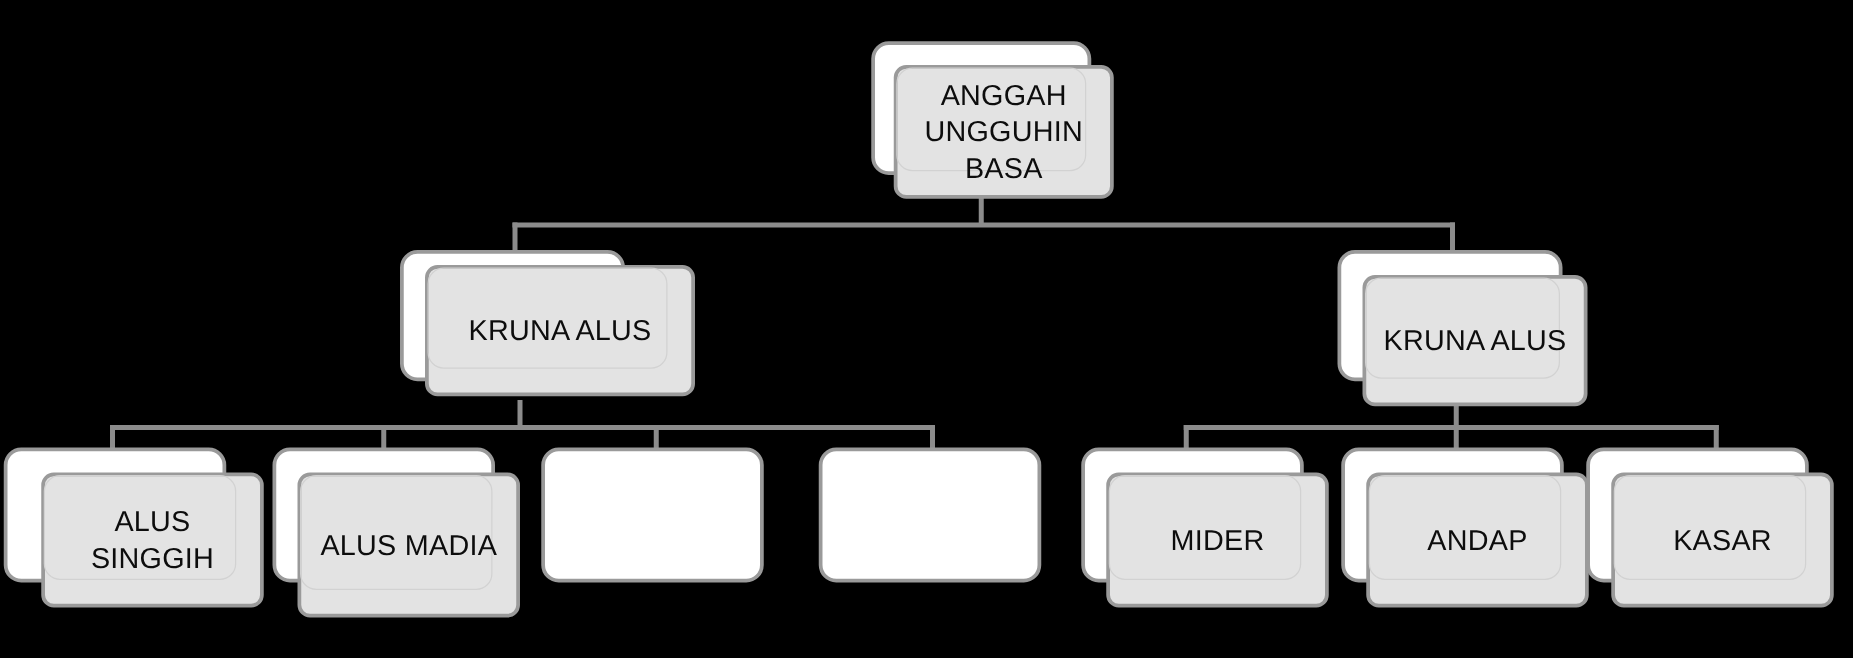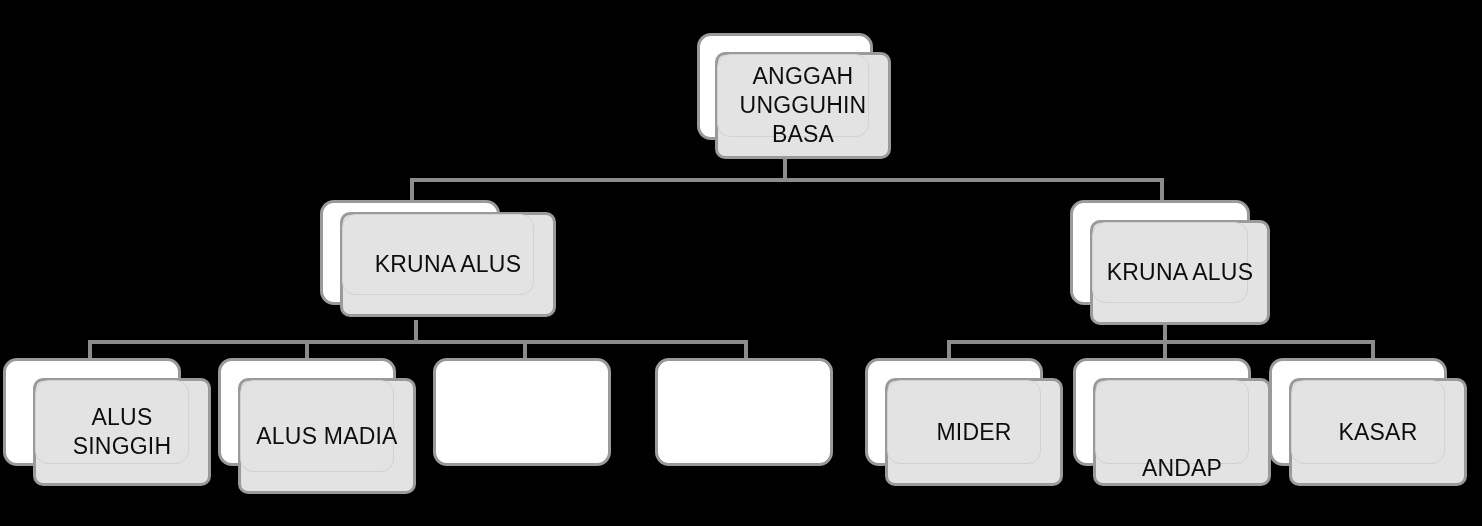--- a/index.html
+++ b/index.html
@@ -140,21 +140,21 @@
 
   <div class="node" style="left:865px; top:358px; width:198px; height:128px;padding-left:26px;">
     <div class="card-back" style="width:178px; height:108px;"></div>
     <div class="card-front" style="left:20px; top:20px; width:178px; height:108px;">
       <span class="card-label">MIDER</span>
     </div>
   </div>
 
   <div class="node" style="left:1073px; top:358px; width:198px; height:128px;">
     <div class="card-back" style="width:178px; height:108px;"></div>
-    <div class="card-front" style="left:20px; top:20px; width:178px; height:108px;align-items:flex-end;">
+    <div class="card-front" style="left:20px; top:20px; width:178px; height:108px;">
       <span class="card-label">ANDAP</span>
     </div>
   </div>
 
   <div class="node" style="left:1269px; top:358px; width:234px; height:128px;">
     <div class="card-back" style="width:178px; height:108px;"></div>
     <div class="card-front" style="left:20px; top:20px; width:178px; height:108px;">
       <span class="card-label">KASAR</span>
     </div>
   </div>

